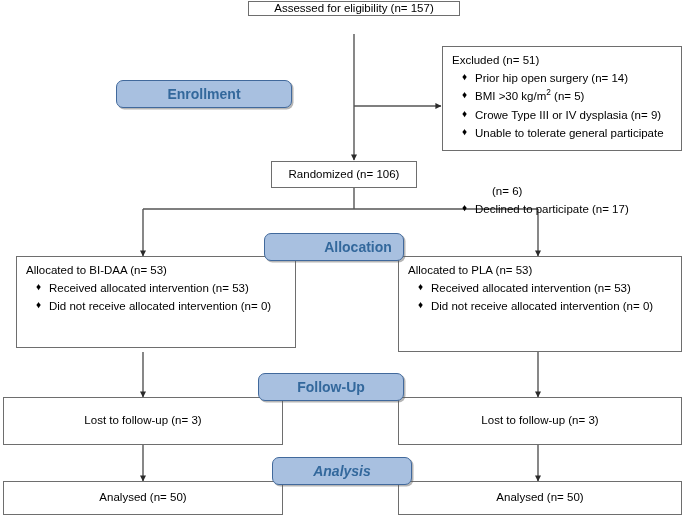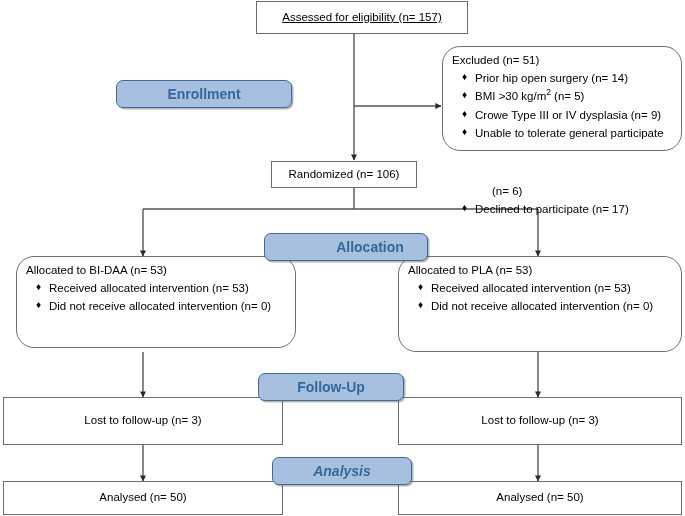--- a/index.html
+++ b/index.html
@@ -36,21 +36,20 @@
     z-index: 3;
   }
   .box.center {
     display: flex;
     align-items: center;
     justify-content: center;
     text-align: center;
   }
   .box.left {
     padding: 6px 8px 6px 9px;
-    border-radius: 18px;
   }
   .blist {
     list-style: none;
     margin: 3px 0 0 0;
     padding: 0 0 0 10px;
   }
   .blist li {
     position: relative;
     padding-left: 13px;
     margin-bottom: 3px;
@@ -107,21 +106,21 @@
       <path d="M538,209 L538,256" marker-end="url(#arrow)"></path>
 
       <path d="M143,352 L143,397" marker-end="url(#arrow)"></path>
       <path d="M538,352 L538,397" marker-end="url(#arrow)"></path>
 
       <path d="M143,445 L143,481" marker-end="url(#arrow)"></path>
       <path d="M538,445 L538,481" marker-end="url(#arrow)"></path>
     </g>
   </svg>
 
-  <div class="box center" style="left:256px; top:1px; width:212px; height:33px;text-decoration:underline;">
+  <div class="box center" style="left:248px; top:1px; width:212px; height:15px;">
     <span>Assessed for eligibility (n= 157)</span>
   </div>
 
   <div class="stage" style="left:116px; top:80px; width:176px; height:28px;">
     <span>Enrollment</span>
   </div>
 
   <div class="box left" style="left:442px; top:46px; width:240px; height:105px;">
     <div>Excluded (n= 51)</div>
     <ul class="blist">
@@ -148,21 +147,21 @@
         <span class="bullet">♦</span>
         <span>Declined to participate (n= 17)</span>
       </li>
     </ul>
   </div>
 
   <div class="box center" style="left:271px; top:161px; width:146px; height:27px;">
     <span>Randomized (n= 106)</span>
   </div>
 
-  <div class="stage" style="left:264px; top:233px; width:164px; height:28px;padding-left:48px;">
+  <div class="stage" style="left:264px; top:233px; width:140px; height:28px;padding-left:48px;">
     <span>Allocation</span>
   </div>
 
   <div class="box left" style="left:16px; top:256px; width:280px; height:92px;">
     <div>Allocated to BI-DAA (n= 53)</div>
     <ul class="blist">
       <li>
         <span class="bullet">♦</span>
         <span>Received allocated intervention (n= 53)</span>
       </li>

